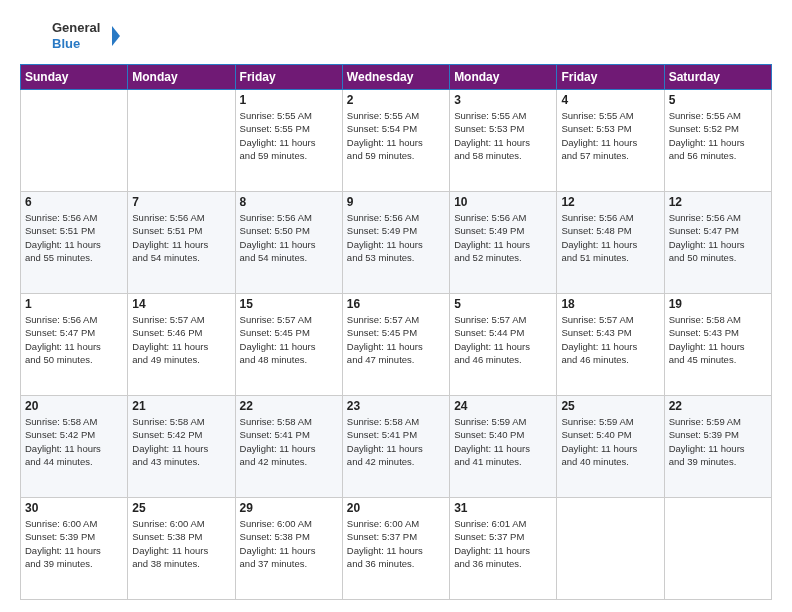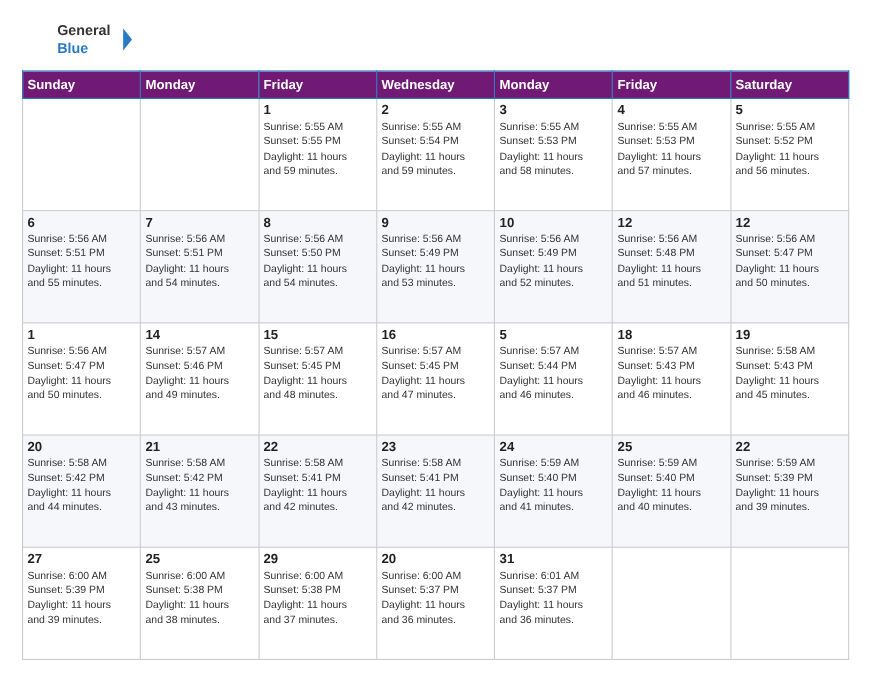--- a/index.html
+++ b/index.html
@@ -306,21 +306,21 @@
           <td>
             <span class="day-num">22</span>
             <div class="day-info" style="white-space: pre-line;">Sunrise: 5:59 AM
 Sunset: 5:39 PM
 Daylight: 11 hours
 and 39 minutes.</div>
           </td>
         </tr>
         <tr>
           <td>
-            <span class="day-num">27</span>
+            <span class="day-num">30</span>
             <div class="day-info" style="white-space: pre-line;">Sunrise: 6:00 AM
 Sunset: 5:39 PM
 Daylight: 11 hours
 and 39 minutes.</div>
           </td>
           <td>
             <span class="day-num">25</span>
             <div class="day-info" style="white-space: pre-line;">Sunrise: 6:00 AM
 Sunset: 5:38 PM
 Daylight: 11 hours

